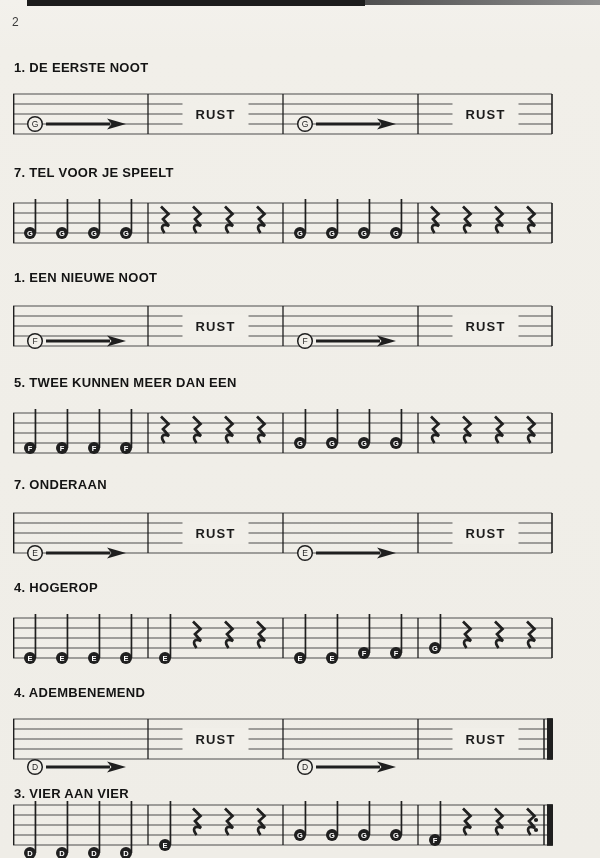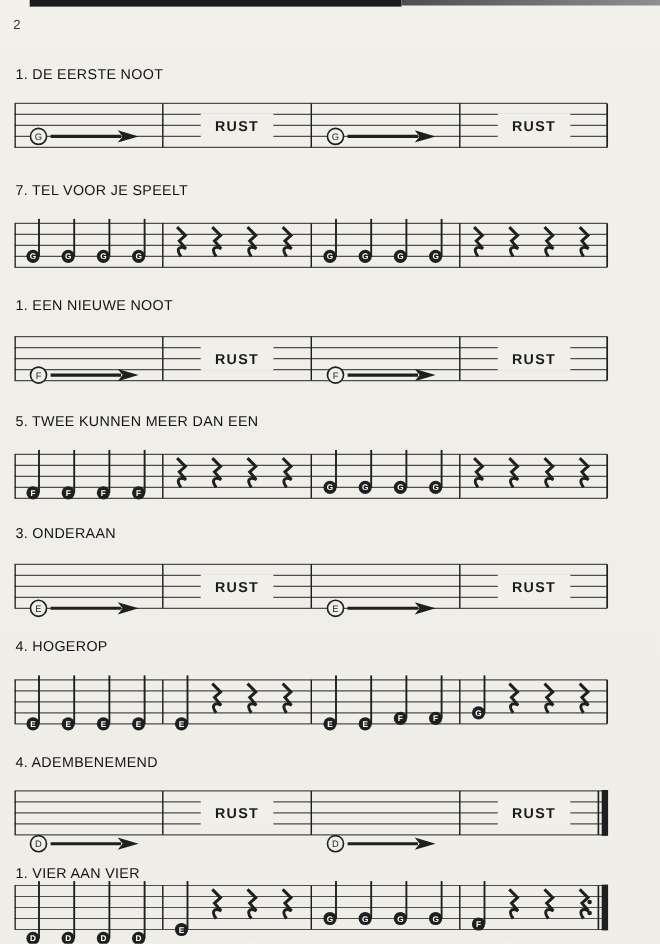--- a/index.html
+++ b/index.html
@@ -10,21 +10,21 @@
     background:linear-gradient(180deg,#f3f1ec 0%,#f1efe9 6%,#efede7 100%);
     font-family:"Liberation Sans",sans-serif;
   }
   .topbar-seg{position:absolute;top:0;}
   .page-number{
     position:absolute;left:12px;top:15px;
     font-size:12px;color:#3a3a3a;
   }
   .ex-title{
     position:absolute;left:14px;
-    font-size:13px;font-weight:normal;letter-spacing:.3px;
+    font-size:13px;font-weight:bold;letter-spacing:.3px;
     color:#141414;white-space:nowrap;
   }
   svg.staff{position:absolute;left:13px;display:block;}
 </style>
 </head>
 <body>
 
 <div class="topbar-seg" style="left:27px;width:338px;height:6px;background:#1c1c1c;"></div>
 <div class="topbar-seg" style="left:365px;width:235px;height:5px;background:linear-gradient(to right,#4e4e4e,#8f8f8f);"></div>
 
@@ -176,21 +176,21 @@
       <circle cx="383" cy="36" r="6" fill="#1f1f1f"></circle>
       <text x="383" y="38.9" text-anchor="middle" font-size="7.5" font-weight="700" fill="#ffffff" font-family="&quot;Liberation Sans&quot;,sans-serif">G</text>
       <path d="M418,9.5 L425.5,17 L420,22 L426,29 C419,26 417,30 421.5,36" stroke="#1f1f1f" stroke-width="2.7" fill="none"></path>
       <path d="M450,9.5 L457.5,17 L452,22 L458,29 C451,26 449,30 453.5,36" stroke="#1f1f1f" stroke-width="2.7" fill="none"></path>
       <path d="M482,9.5 L489.5,17 L484,22 L490,29 C483,26 481,30 485.5,36" stroke="#1f1f1f" stroke-width="2.7" fill="none"></path>
       <path d="M514,9.5 L521.5,17 L516,22 L522,29 C515,26 513,30 517.5,36" stroke="#1f1f1f" stroke-width="2.7" fill="none"></path>
     </svg>
 </div>
 
 <div>
-  <div class="ex-title" style="top:477px">3. ONDERAAN</div>
+  <div class="ex-title" style="top:477px">7. ONDERAAN</div>
   <svg class="staff" style="top:507px" width="540" height="64" viewBox="0 0 540 64">
       <line x1="0" y1="6" x2="539" y2="6" stroke="#4d4d4d" stroke-width="1.1"></line>
       <line x1="0" y1="16" x2="539" y2="16" stroke="#4d4d4d" stroke-width="1.1"></line>
       <line x1="0" y1="26" x2="539" y2="26" stroke="#4d4d4d" stroke-width="1.1"></line>
       <line x1="0" y1="36" x2="539" y2="36" stroke="#4d4d4d" stroke-width="1.1"></line>
       <line x1="0" y1="46" x2="539" y2="46" stroke="#4d4d4d" stroke-width="1.1"></line>
       <line x1="0.7" y1="6" x2="0.7" y2="46" stroke="#1f1f1f" stroke-width="1.4"></line>
       <line x1="135" y1="6" x2="135" y2="46" stroke="#1f1f1f" stroke-width="1.3"></line>
       <line x1="270" y1="6" x2="270" y2="46" stroke="#1f1f1f" stroke-width="1.3"></line>
       <line x1="405" y1="6" x2="405" y2="46" stroke="#1f1f1f" stroke-width="1.3"></line>
@@ -285,21 +285,21 @@
       <circle cx="292" cy="54" r="7.3" fill="#f1efe9" stroke="#1f1f1f" stroke-width="1.5"></circle>
       <text x="292" y="57.1" text-anchor="middle" font-size="8.5" fill="#1f1f1f" font-family="&quot;Liberation Sans&quot;,sans-serif">D</text>
       <line x1="303" y1="54" x2="367" y2="54" stroke="#1f1f1f" stroke-width="2.8"></line>
       <polygon points="383,54 364,48.4 368.5,54 364,59.6" fill="#1f1f1f"></polygon>
       <rect x="439.5" y="15" width="66" height="22" fill="#f1efe9"></rect>
       <text x="472.5" y="31" text-anchor="middle" font-size="13" font-weight="700" letter-spacing="1.2" fill="#1b1b1b" font-family="&quot;Liberation Sans&quot;,sans-serif">RUST</text>
     </svg>
 </div>
 
 <div>
-  <div class="ex-title" style="top:786px">1. VIER AAN VIER</div>
+  <div class="ex-title" style="top:786px">3. VIER AAN VIER</div>
   <svg class="staff" style="top:799px" width="540" height="64" viewBox="0 0 540 64">
       <line x1="0" y1="6" x2="539" y2="6" stroke="#4d4d4d" stroke-width="1.1"></line>
       <line x1="0" y1="16" x2="539" y2="16" stroke="#4d4d4d" stroke-width="1.1"></line>
       <line x1="0" y1="26" x2="539" y2="26" stroke="#4d4d4d" stroke-width="1.1"></line>
       <line x1="0" y1="36" x2="539" y2="36" stroke="#4d4d4d" stroke-width="1.1"></line>
       <line x1="0" y1="46" x2="539" y2="46" stroke="#4d4d4d" stroke-width="1.1"></line>
       <line x1="0.7" y1="6" x2="0.7" y2="46" stroke="#1f1f1f" stroke-width="1.4"></line>
       <line x1="135" y1="6" x2="135" y2="46" stroke="#1f1f1f" stroke-width="1.3"></line>
       <line x1="270" y1="6" x2="270" y2="46" stroke="#1f1f1f" stroke-width="1.3"></line>
       <line x1="405" y1="6" x2="405" y2="46" stroke="#1f1f1f" stroke-width="1.3"></line>

